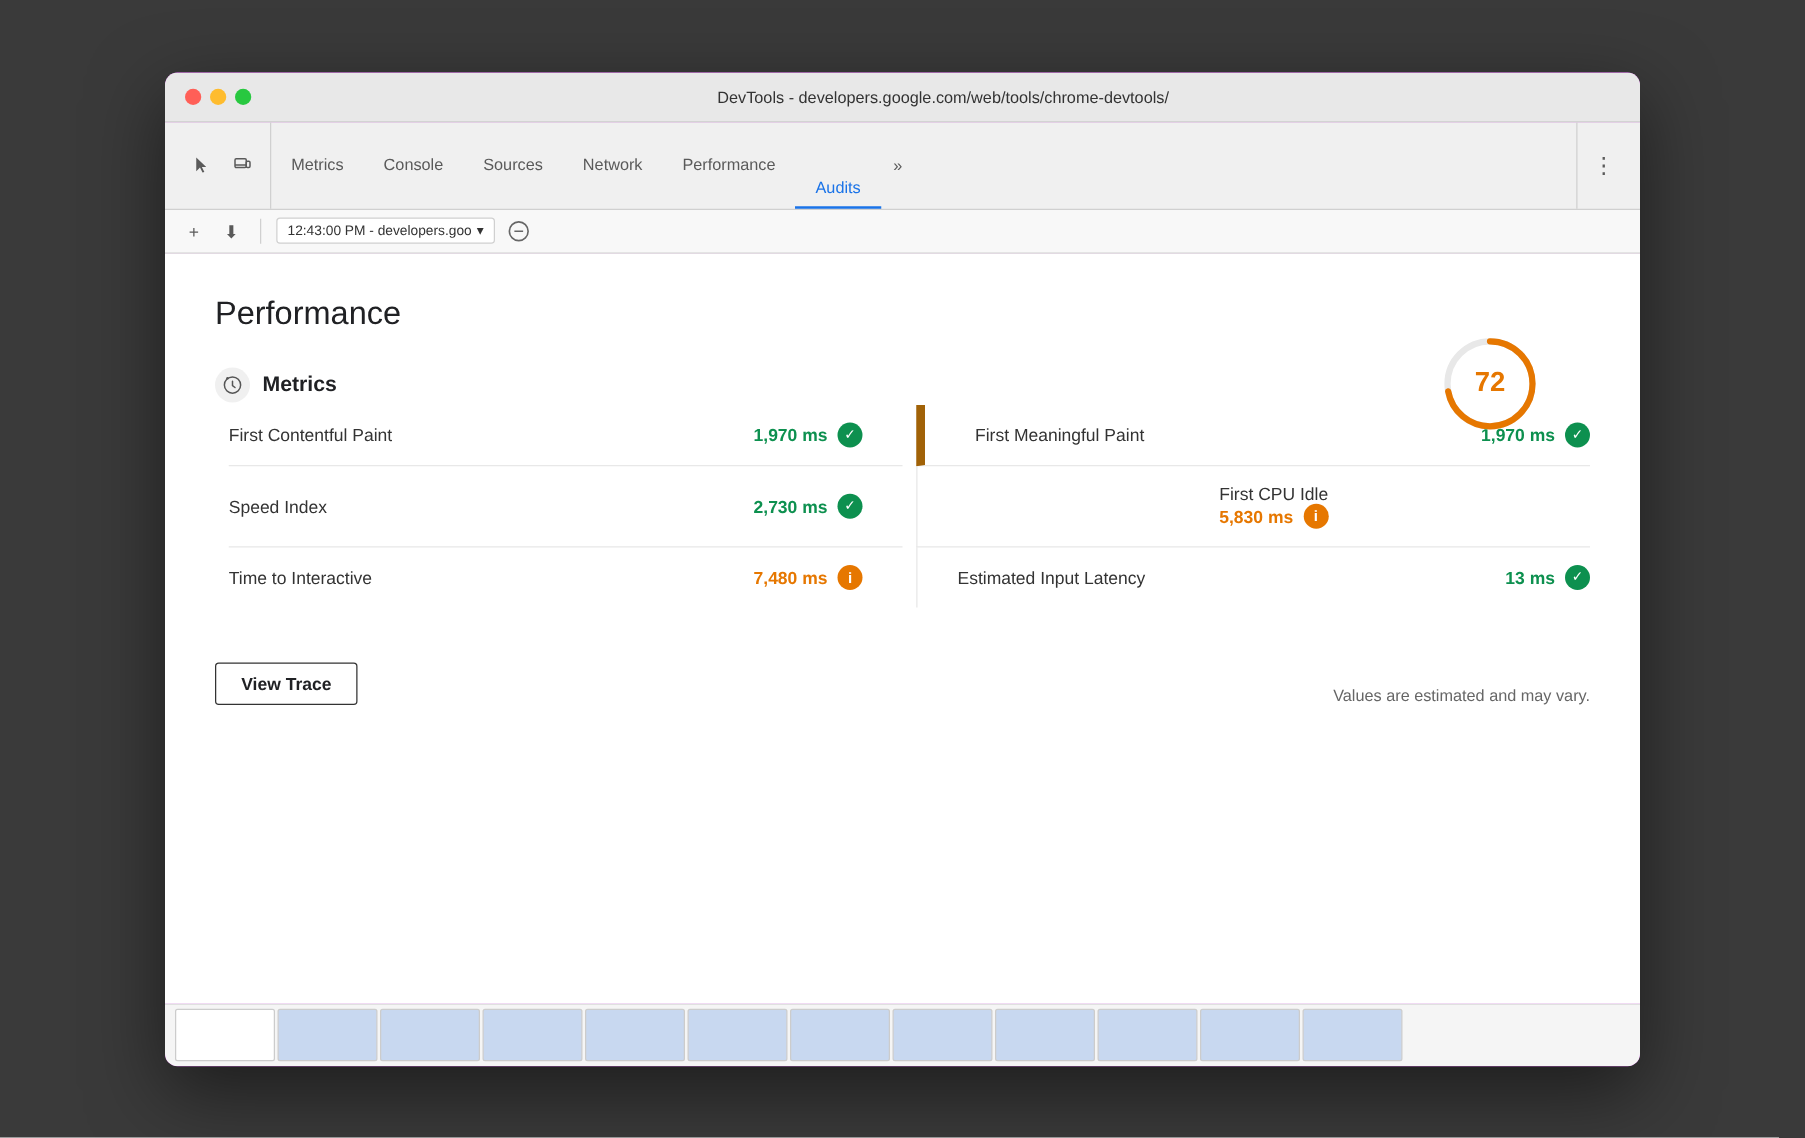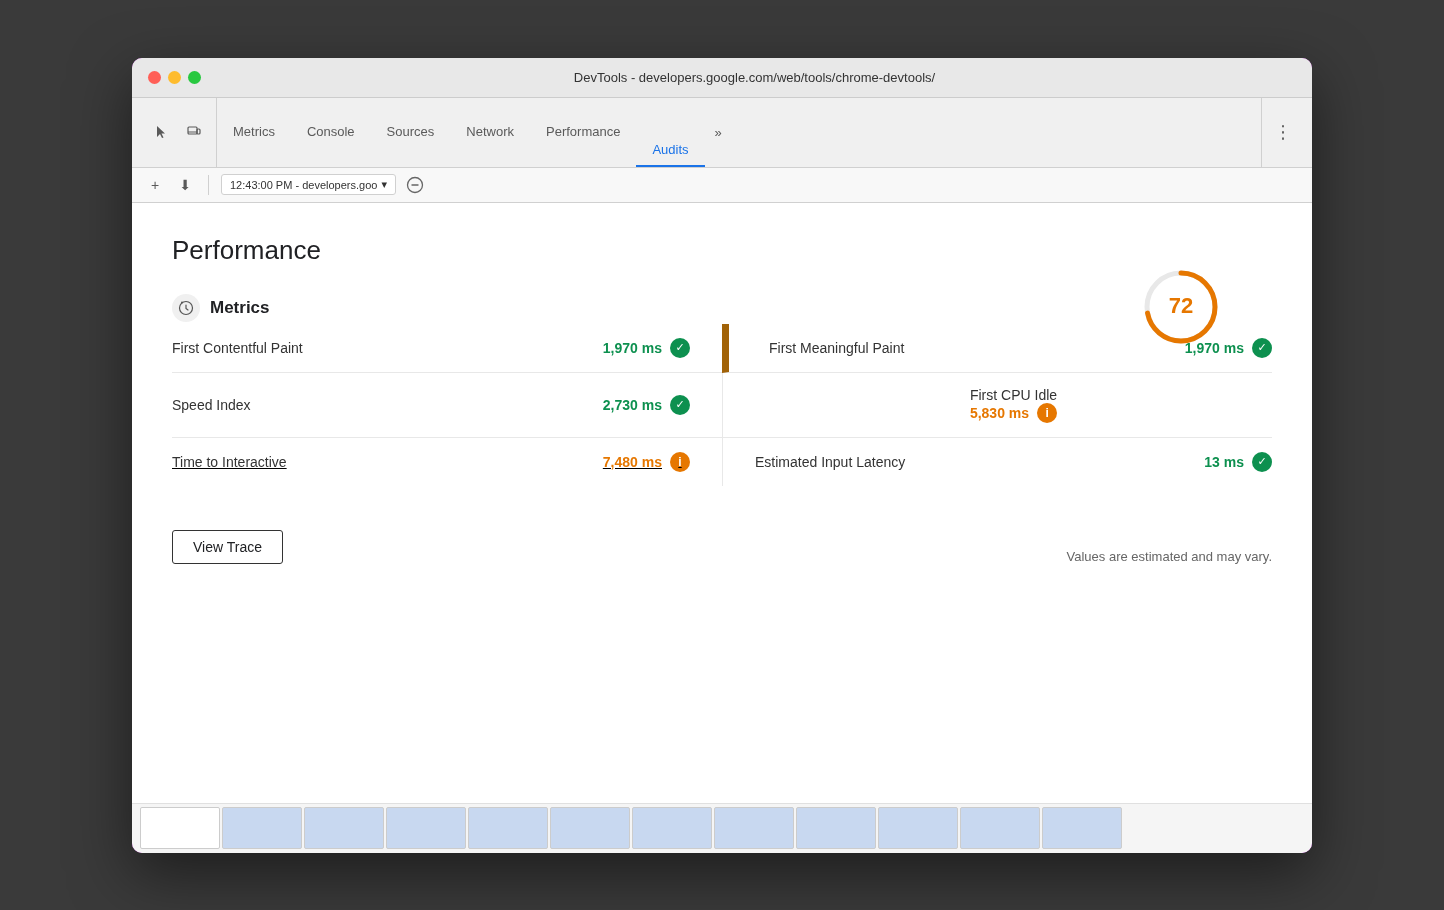--- a/index.html
+++ b/index.html
@@ -158,21 +158,21 @@
       min-height: 600px;
     }
     .section-title {
       font-size: 26px;
       font-weight: 400;
       color: #202124;
       margin-bottom: 28px;
     }
     .score-circle-container {
       position: absolute;
-      right: 51px;
+      right: 40px;
       top: 32px;
     }
     .score-circle-svg {
       width: 80px;
       height: 80px;
     }
     .metrics-section {
       margin-bottom: 24px;
     }
     .metrics-header {
@@ -201,20 +201,21 @@
       grid-template-columns: 1fr 1fr;
       gap: 0;
     }
     .metric-row {
       display: flex;
       align-items: center;
       justify-content: space-between;
       padding: 14px 0;
       border-bottom: 1px solid #e8e8e8;
       padding-right: 32px;
+      margin-left: 11px;
     }
     .metric-row:nth-child(odd) { padding-right: 32px; }
     .metric-row:nth-child(even) { padding-left: 32px; padding-right: 0; }
     .metric-label {
       font-size: 14px;
       color: #333;
     }
     .metric-value-container {
       display: flex;
       align-items: center;
@@ -238,21 +239,21 @@
     }
     .badge-green { background: #0d904f; }
     .badge-orange { background: #e67700; }
     .view-trace-btn {
       margin-top: 20px;
       padding: 8px 20px;
       background: white;
       border: 1px solid #333;
       border-radius: 3px;
       font-size: 14px;
-      font-weight: 400;
+      font-weight: 700;
       cursor: pointer;
       color: #202124;
     }
     .footer-note {
       font-size: 13px;
       color: #666;
       text-align: right;
       margin-top: 20px;
     }
     .content-wrapper {
@@ -405,21 +406,21 @@
           </div>
 
           <div class="metric-row" style="padding-left:32px; padding-right:0; border-left:1px solid #e8e8e8;flex-direction:column;">
             <span class="metric-label">First CPU Idle</span>
             <div class="metric-value-container">
               <span class="metric-value orange">5,830 ms</span>
               <div class="metric-badge badge-orange" style="font-size:12px; font-weight:700;">i</div>
             </div>
           </div>
 
-          <div class="metric-row" style="border-bottom:none;text-decoration:underline;">
+          <div class="metric-row" style="border-bottom:none;">
             <span class="metric-label">Time to Interactive</span>
             <div class="metric-value-container">
               <span class="metric-value orange">7,480 ms</span>
               <div class="metric-badge badge-orange" style="font-size:12px; font-weight:700;">i</div>
             </div>
           </div>
 
           <div class="metric-row" style="padding-left:32px; padding-right:0; border-left:1px solid #e8e8e8; border-bottom:none;gap:12px;">
             <span class="metric-label">Estimated Input Latency</span>
             <div class="metric-value-container">

